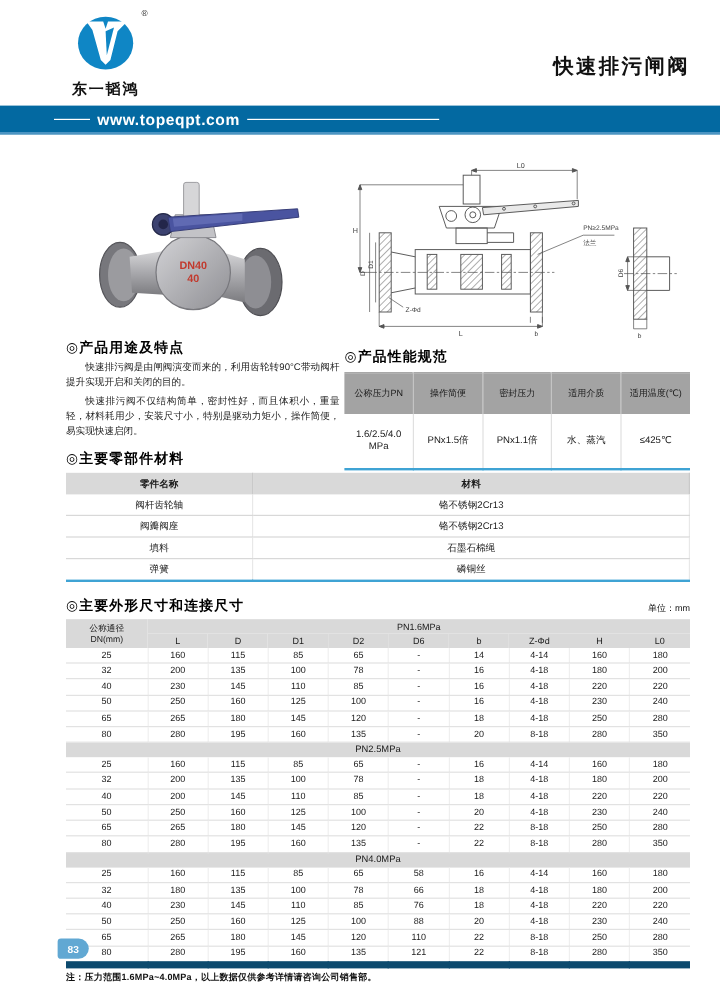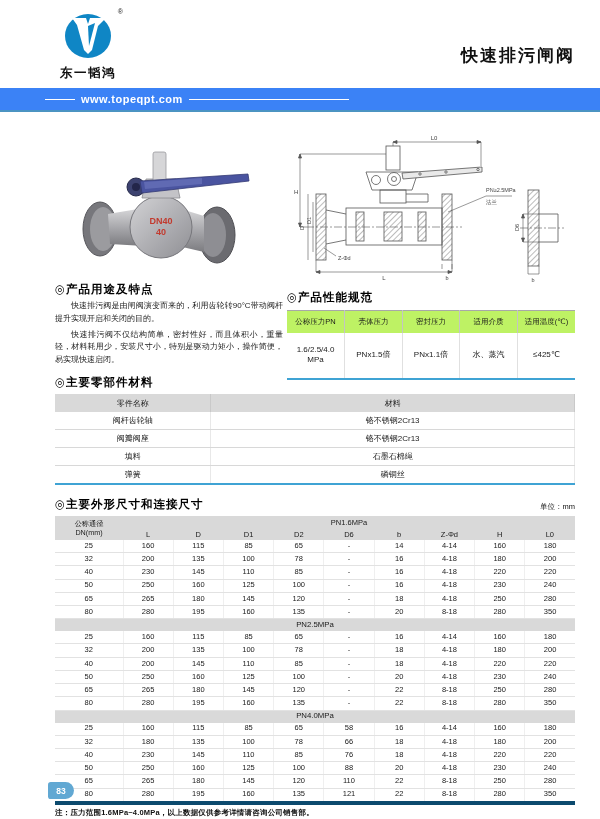--- a/index.html
+++ b/index.html
@@ -8,55 +8,55 @@
   .page { position:relative; width:600px; height:819px; background:#fff; overflow:hidden; margin:0 auto; }
 
   
   .logo-block { position:absolute; left:50px; top:10px; width:76px; text-align:center; }
   .logo-mark { position:relative; display:inline-block; }
   .reg { position:absolute; right:-9px; top:-2px; font-size:7px; color:#222; }
   .logo-name { font-size:12.5px; font-weight:bold; letter-spacing:1.5px; color:#111; margin-top:1px; }
   .page-title { position:absolute; right:25px; top:44px; font-size:17px; font-weight:bold; letter-spacing:2px; color:#111; }
 
   
-  .banner { position:absolute; top:88px; left:0; width:600px; height:24px; background:#3b82f6; border-bottom:2px solid #4b94c2; display:flex; align-items:center; color:#fff; font-size:11px; font-weight:bold; letter-spacing:.5px; }
+  .banner { position:absolute; top:88px; left:0; width:600px; height:24px; background:#0369a1; border-bottom:2px solid #4b94c2; display:flex; align-items:center; color:#fff; font-size:13px; font-weight:bold; letter-spacing:.5px; }
   .banner .rule { height:1px; background:#fff; }
   .banner .rule.pre { width:30px; margin:0 6px 0 45px; }
   .banner .rule.post { width:160px; margin-left:6px; }
 
   
   .photo { position:absolute; left:52px; top:132px; width:218px; height:154px; }
   .drawing { position:absolute; left:286px; top:132px; width:288px; height:154px; }
 
   
   .section-heading { font-size:11.5px; font-weight:bold; color:#000; letter-spacing:1px; }
 
   
   .features { position:absolute; left:55px; top:282px; width:228px; }
   .features p { font-size:8px; line-height:1.6; text-indent:2em; color:#222; margin-top:3px; text-align:justify; }
 
   .performance { position:absolute; left:287px; top:290px; width:288px; }
   .performance table { width:100%; border-collapse:collapse; margin-top:5px; border-top:1px solid #a8a8a8; border-bottom:2px solid #3fa3d4; table-layout:fixed; }
-  .performance th { background:#bef264; font-size:7.5px; font-weight:normal; padding:6px 1px; border-right:1px solid #c4c4c4; }
+  .performance th { background:#a3a3a3; font-size:7.5px; font-weight:normal; padding:12px 1px; border-right:1px solid #c4c4c4; }
   .performance th:last-child, .performance td:last-child { border-right:none; }
   .performance td { font-size:8px; text-align:center; padding:12px 2px; border-right:1px solid #e0e0e0; line-height:1.3; }
 
   
   .materials { position:absolute; left:55px; top:375px; width:520px; }
   .materials table { width:100%; border-collapse:collapse; margin-top:4px; border-bottom:2px solid #3fa3d4; table-layout:fixed; }
   .materials col.c1 { width:30%; }
-  .materials th { background:#d9d9d9; font-size:8px; font-weight:normal; padding:3.5px 0; border-right:1px solid #c9c9c9; }
+  .materials th { background:#d9d9d9; font-size:8px; font-weight:bold; padding:3.5px 0; border-right:1px solid #c9c9c9; }
   .materials td { font-size:8px; text-align:center; padding:3px 0; border-bottom:1px solid #d8d8d8; border-right:1px solid #e8e8e8; }
   .materials tr:last-child td { border-bottom:none; }
 
   
   .dimensions { position:absolute; left:55px; top:497px; width:520px; }
   .dim-head-line { display:flex; justify-content:space-between; align-items:flex-end; }
   .unit-label { font-size:7.5px; color:#111; }
-  .dimensions table { width:100%; border-collapse:collapse; margin-top:4px; border-bottom:4px solid #0c4a6e; table-layout:fixed; }
+  .dimensions table { width:100%; border-collapse:collapse; margin-top:4px; border-bottom:6px solid #0c4a6e; table-layout:fixed; }
   .dimensions col.dn { width:68px; }
   .dimensions th { background:#d9d9d9; font-size:7.5px; font-weight:normal; padding:1.5px 0; }
   .dimensions th.dn-cell { font-size:7.2px; line-height:1.25; text-align:center; }
   .dimensions td { font-size:7.5px; text-align:center; padding:1.8px 0; border-bottom:1px solid #e2e2e2; border-right:1px solid #efefef; line-height:1.15; }
   .dimensions td:last-child { border-right:none; }
   .dimensions tr.group-row td { background:#d9d9d9; border-bottom:none; font-size:7.8px; padding:1.5px 0; }
   .dimensions .note { font-size:7.5px; color:#111; margin-top:3px; font-weight:bold; letter-spacing:.2px; }
 
   
   .page-badge { position:absolute; left:48px; top:782px; width:26px; height:17px; background:#61a8d3; color:#fff; font-size:8.5px; font-weight:bold; display:flex; align-items:center; justify-content:center; border-radius:3px 9px 9px 3px; }
@@ -204,21 +204,21 @@
     <p>快速排污阀是由闸阀演变而来的，利用齿轮转90°C带动阀杆提升实现开启和关闭的目的。</p>
     <p>快速排污阀不仅结构简单，密封性好，而且体积小，重量轻，材料耗用少，安装尺寸小，特别是驱动力矩小，操作简便，易实现快速启闭。</p>
   </section>
 
   <section class="performance">
     <div class="section-heading">◎产品性能规范</div>
     <table>
       <thead>
           <tr>
             <th>公称压力PN</th>
-            <th>壳体压力</th>
+            <th>操作简便</th>
             <th>密封压力</th>
             <th>适用介质</th>
             <th>适用温度(℃)</th>
           </tr>
         </thead>
       <tbody>
           <tr>
             <td>1.6/2.5/4.0 MPa</td>
             <td>PNx1.5倍</td>
             <td>PNx1.1倍</td>

